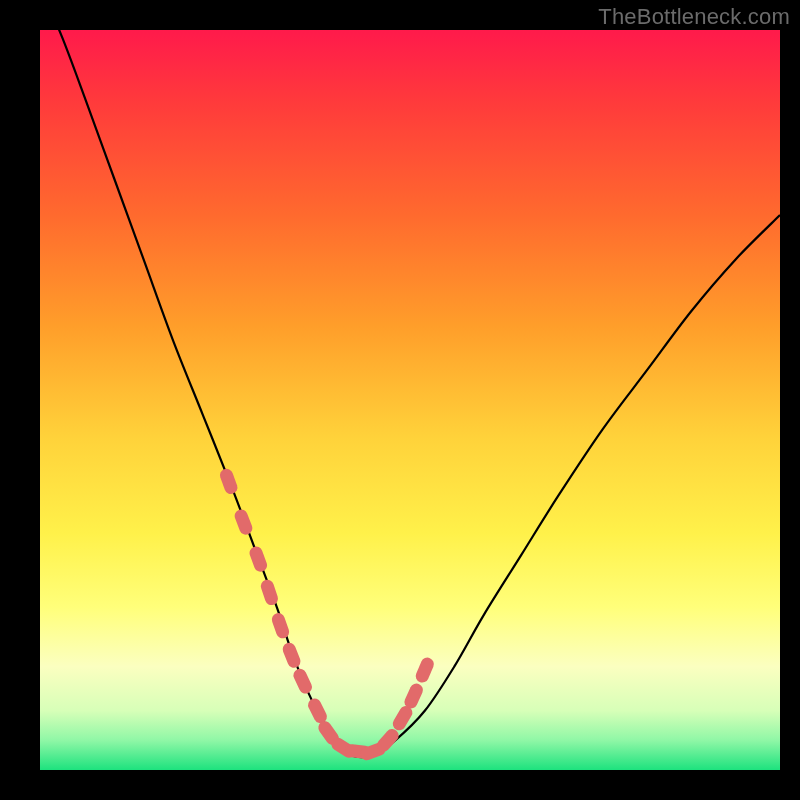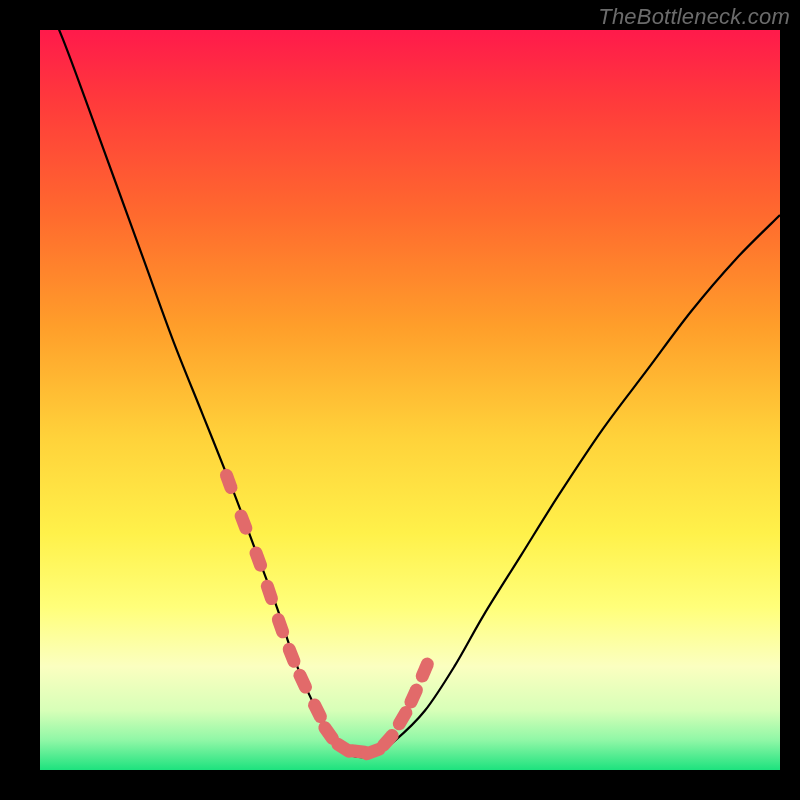--- a/index.html
+++ b/index.html
@@ -9,21 +9,20 @@
     height: 800px;
     background: #000;
     font-family: Arial, Helvetica, sans-serif;
     overflow: hidden;
   }
   .frame {
     position: relative;
     width: 800px;
     height: 800px;
     background: #000;
-    font-style: italic;
   }
   .plot {
     position: absolute;
     left: 40px;
     top: 30px;
     width: 740px;
     height: 740px;
     background: linear-gradient(to bottom,
       #ff1a4b 0%,
       #ff3b3b 10%,

